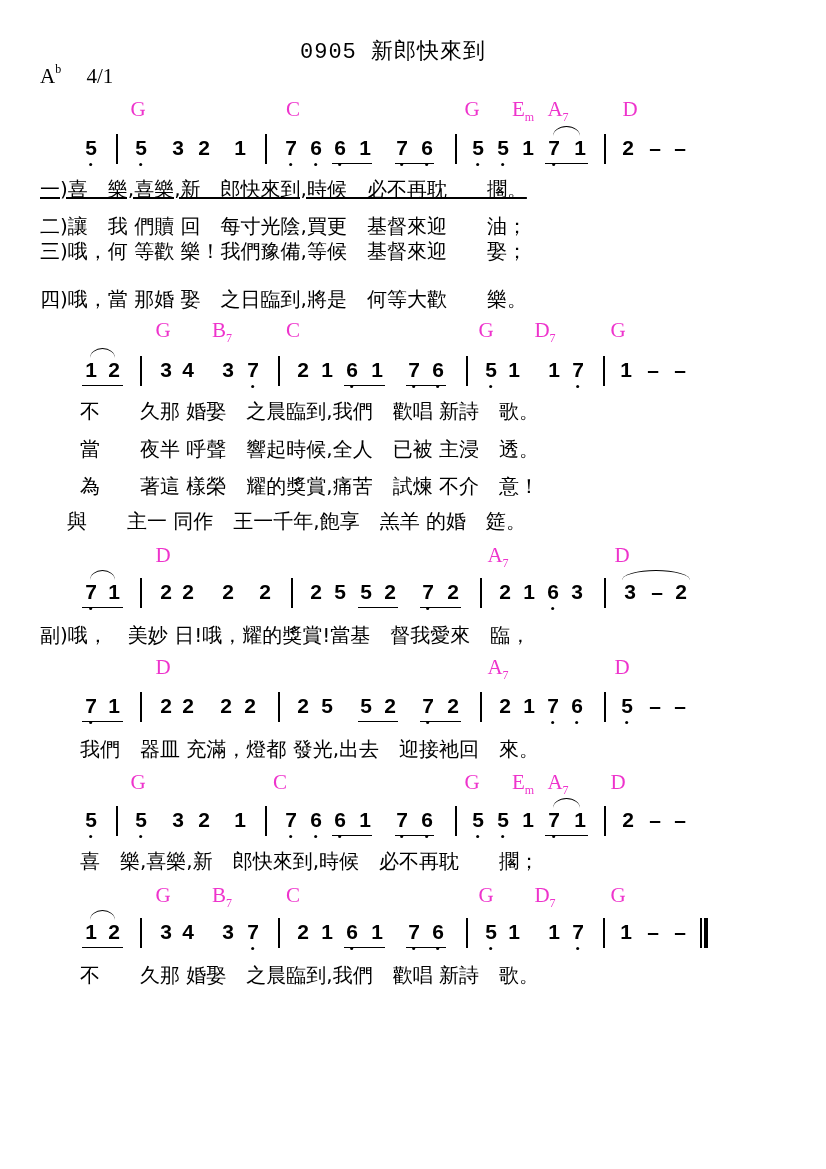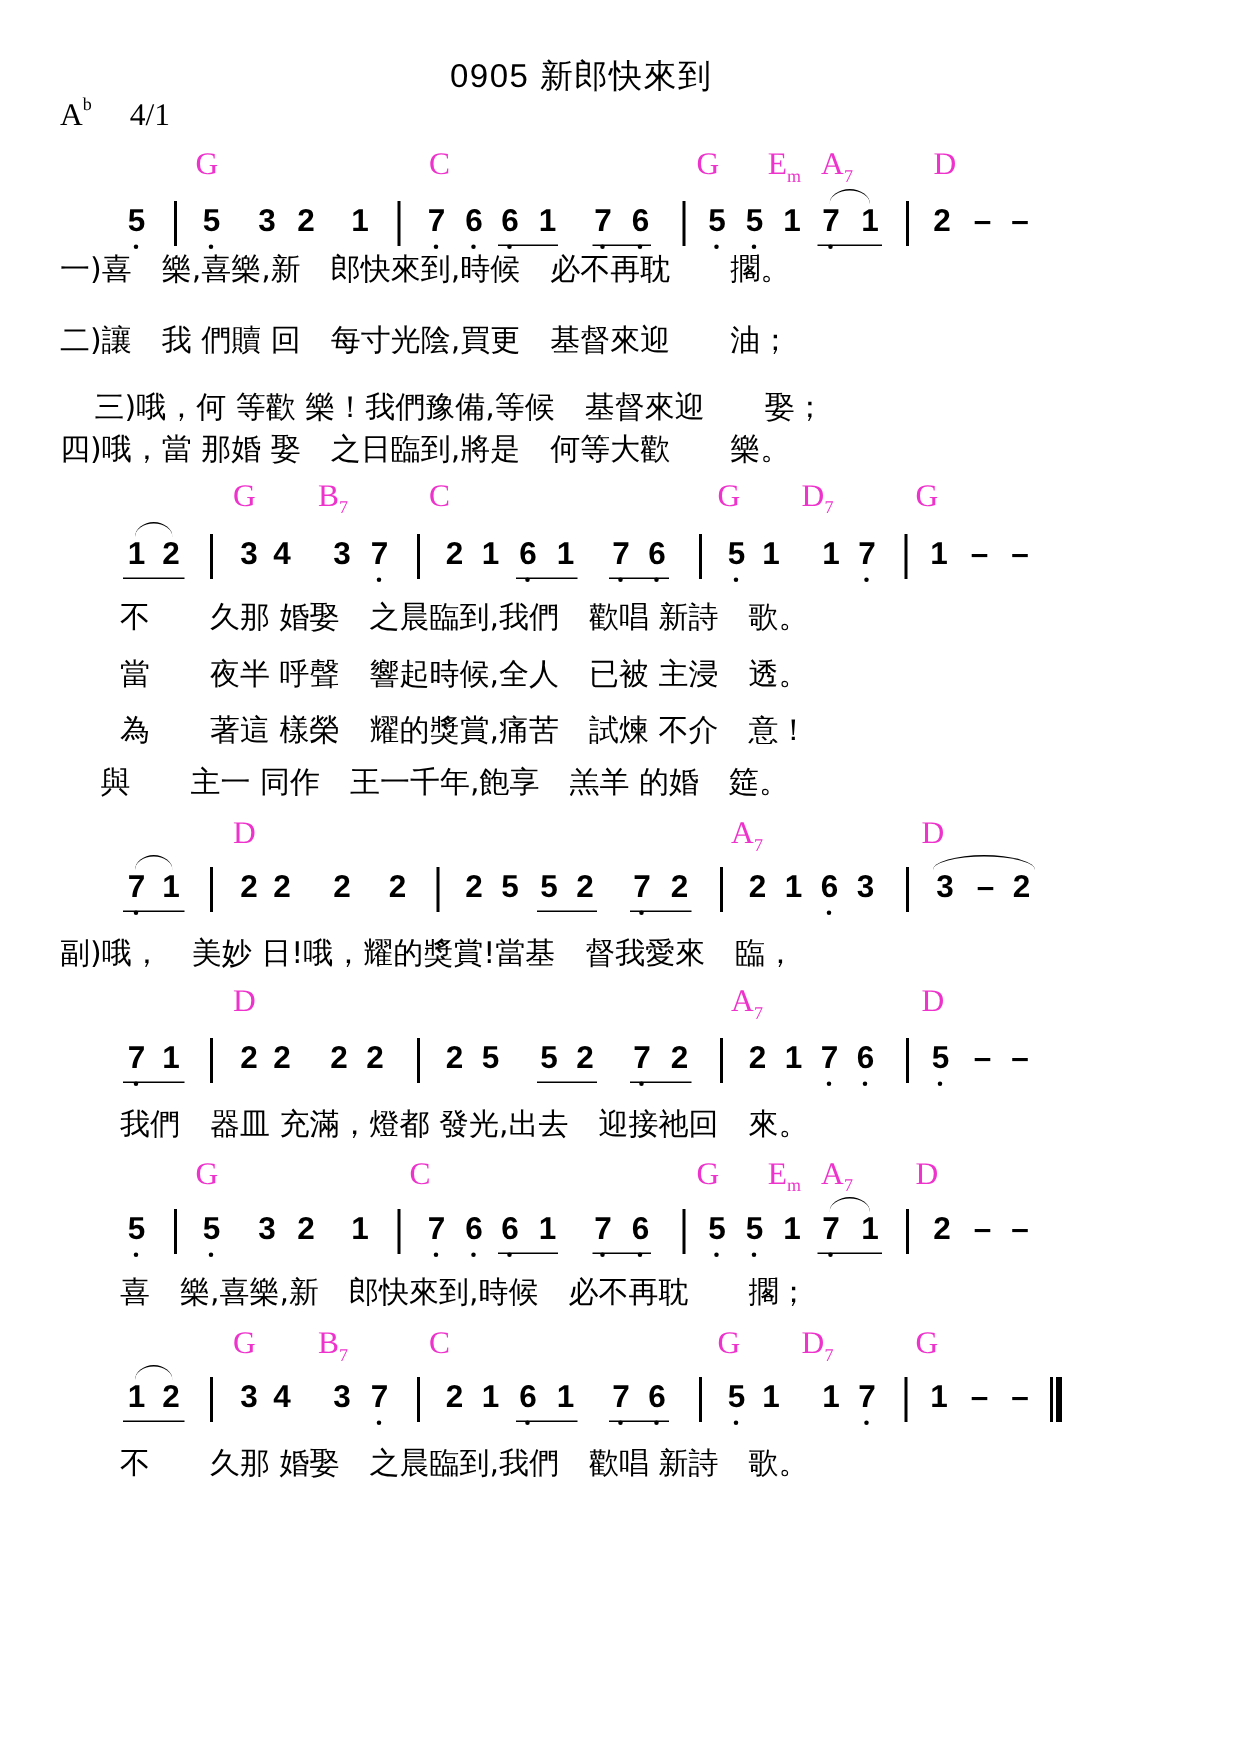--- a/index.html
+++ b/index.html
@@ -1,19 +1,19 @@
 <!DOCTYPE html>
 <html><head>
 <meta charset="utf-8">
 <style>
   html, body { margin:0; padding:0; background:#ffffff; }
   body { width:826px; height:1169px; position:relative; overflow:hidden;
          font-family:"DejaVu Sans", sans-serif; color:#000; }
   .abs { position:absolute; white-space:nowrap; }
-  .title { font-family:Liberation Sans, sans-serif; font-size:22px; top:36px; left:300px; letter-spacing:1px; }
+  .title { font-family:Liberation Mono, monospace; font-size:22px; top:36px; left:300px; letter-spacing:1px; }
   .key { font-family:"Liberation Serif", serif; font-size:21px; top:64px; left:40px; }
   .key sup { font-size:12px; position:relative; top:-2px; }
   .chord { font-family:"Liberation Serif", serif; font-size:21px; color:#ee33cc; transform:translateX(-50%); }
   .chord sub { font-size:12px; }
   .note { font-family:"Liberation Sans", sans-serif; font-weight:bold; font-size:21px; transform:translateX(-50%); line-height:24px; }
   .dot-low::after { content:""; position:absolute; left:50%; bottom:-6px; width:3px; height:3px; margin-left:-1.5px; background:#000; border-radius:50%; }
   .ul { position:absolute; height:0; border-top:1.5px solid #000; }
   .bar { position:absolute; width:1.5px; background:#000; height:30px; }
   .dbar { position:absolute; height:30px; }
   .dbar .thin { position:absolute; left:0; top:0; width:1.5px; height:100%; background:#000; }
@@ -57,23 +57,23 @@
       <div class="abs note" style="left: 655px; top: 136px;">–</div>
       <div class="abs note" style="left: 680px; top: 136px;">–</div>
       <div class="ul" style="left: 332px; width: 40px; top: 163px;"></div>
       <div class="ul" style="left: 395px; width: 39px; top: 163px;"></div>
       <div class="ul" style="left: 545px; width: 43px; top: 163px;"></div>
       <div class="tie2" style="left: 553px; width: 27px; top: 126px;"></div>
       <div class="bar" style="left: 116px; top: 134px;"></div>
       <div class="bar" style="left: 265px; top: 134px;"></div>
       <div class="bar" style="left: 455px; top: 134px;"></div>
       <div class="bar" style="left: 604px; top: 134px;"></div>
-      <div class="abs lyric" style="left: 40px; top: 166px;">一)喜　樂,喜樂,新　郎快來到,時候　必不再耽　　擱。</div>
+      <div class="abs lyric" style="left: 40px; top: 176px; text-decoration: underline;">一)喜　樂,喜樂,新　郎快來到,時候　必不再耽　　擱。</div>
       <div class="abs lyric" style="left: 40px; top: 213px;">二)讓　我 們贖 回　每寸光陰,買更　基督來迎　　油；</div>
-      <div class="abs lyric" style="left: 40px; top: 258px; margin-left: 23px;">三)哦，何 等歡 樂！我們豫備,等候　基督來迎　　娶；</div>
+      <div class="abs lyric" style="left: 40px; top: 238px;">三)哦，何 等歡 樂！我們豫備,等候　基督來迎　　娶；</div>
       <div class="abs lyric" style="left: 40px; top: 286px;">四)哦，當 那婚 娶　之日臨到,將是　何等大歡　　樂。</div>
     </div>
     <div>
       <div class="abs chord" style="left: 163px; top: 318px;"><span>G</span></div>
       <div class="abs chord" style="left: 222px; top: 318px;"><span>B</span><sub>7</sub></div>
       <div class="abs chord" style="left: 293px; top: 318px;"><span>C</span></div>
       <div class="abs chord" style="left: 486px; top: 318px;"><span>G</span></div>
       <div class="abs chord" style="left: 545px; top: 318px;"><span>D</span><sub>7</sub></div>
       <div class="abs chord" style="left: 618px; top: 318px;"><span>G</span></div>
       <div class="abs note" style="left: 91px; top: 358px;">1</div>

